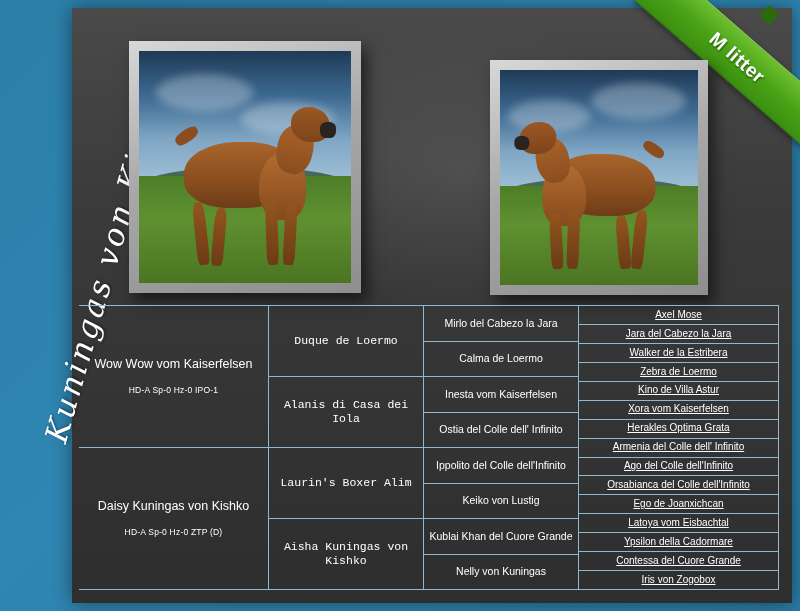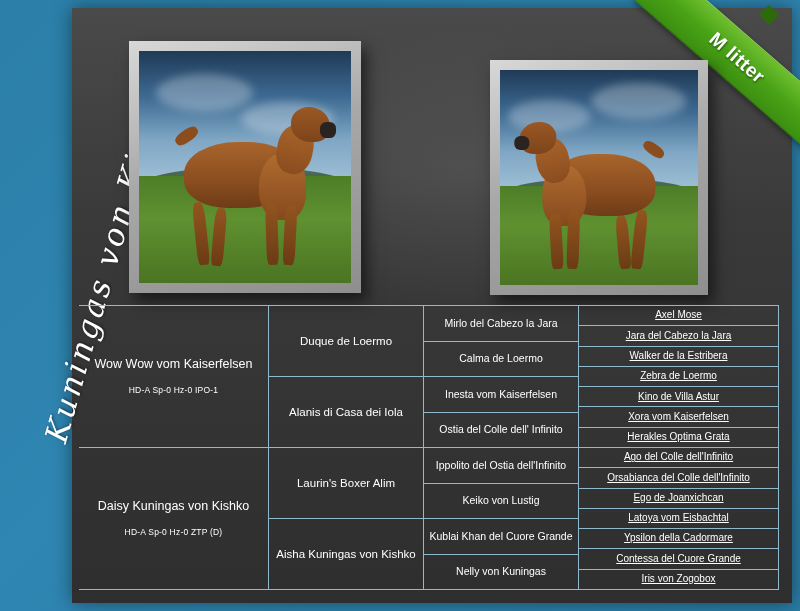--- a/index.html
+++ b/index.html
@@ -196,21 +196,21 @@
     padding: 1px 3px;
     box-sizing: border-box;
     line-height: 1.25;
   }
   .col1 .cell { border-top: 1px solid #8fb9cc; }
   .col1 .cell:nth-child(2) { border-top: none; align-items: center; }
   .cell.top-border { border-top: 1px solid #8fb9cc; }
   .col4 .cell { border-right: 1px solid #8fb9cc; text-decoration: underline; }
   .gen1 { font-size: 12.5px; }
   .gen1 .sub { font-size: 8.5px; margin-top: 12px; letter-spacing: 0.2px; }
-  .gen2 { font-size: 11.5px; }
+  .gen2 { font-size: 11.5px; font-family: Liberation Mono, monospace; }
   .gen3 { font-size: 10.5px; }
   .gen4 { font-size: 10px; }
   .col { display: flex; flex-direction: column; }
   .col > .cell { flex: 1; }
 </style>
 </head>
 <body>
 
 <div class="page">
 
@@ -288,34 +288,35 @@
       <div class="cell gen2">Alanis di Casa dei Iola</div>
       <div class="cell gen2">Laurin's Boxer Alim</div>
       <div class="cell gen2">Aisha Kuningas von Kishko</div>
     </div>
 
     <div class="col col3">
       <div class="cell gen3 top-border">Mirlo del Cabezo la Jara</div>
       <div class="cell gen3">Calma de Loermo</div>
       <div class="cell gen3">Inesta vom Kaiserfelsen</div>
       <div class="cell gen3">Ostia del Colle dell' Infinito</div>
-      <div class="cell gen3">Ippolito del Ostia dell'Infinito</div>
+      <div class="cell gen3">Ippolito del Colle dell'Infinito</div>
       <div class="cell gen3">Keiko von Lustig</div>
       <div class="cell gen3">Kublai Khan del Cuore Grande</div>
       <div class="cell gen3">Nelly von Kuningas</div>
     </div>
 
     <div class="col col4">
       <div class="cell gen4 top-border">Axel Mose</div>
       <div class="cell gen4">Jara del Cabezo la Jara</div>
       <div class="cell gen4">Walker de la Estribera</div>
       <div class="cell gen4">Zebra de Loermo</div>
       <div class="cell gen4">Kino de Villa Astur</div>
       <div class="cell gen4">Xora vom Kaiserfelsen</div>
       <div class="cell gen4">Herakles Optima Grata</div>
+      <div class="cell gen4">Armenia del Colle dell' Infinito</div>
       <div class="cell gen4">Ago del Colle dell'Infinito</div>
       <div class="cell gen4">Orsabianca del Colle dell'Infinito</div>
       <div class="cell gen4">Ego de Joanxichcan</div>
       <div class="cell gen4">Latoya vom Eisbachtal</div>
       <div class="cell gen4">Ypsilon della Cadormare</div>
       <div class="cell gen4">Contessa del Cuore Grande</div>
       <div class="cell gen4">Iris von Zogobox</div>
     </div>
 
   </div>

